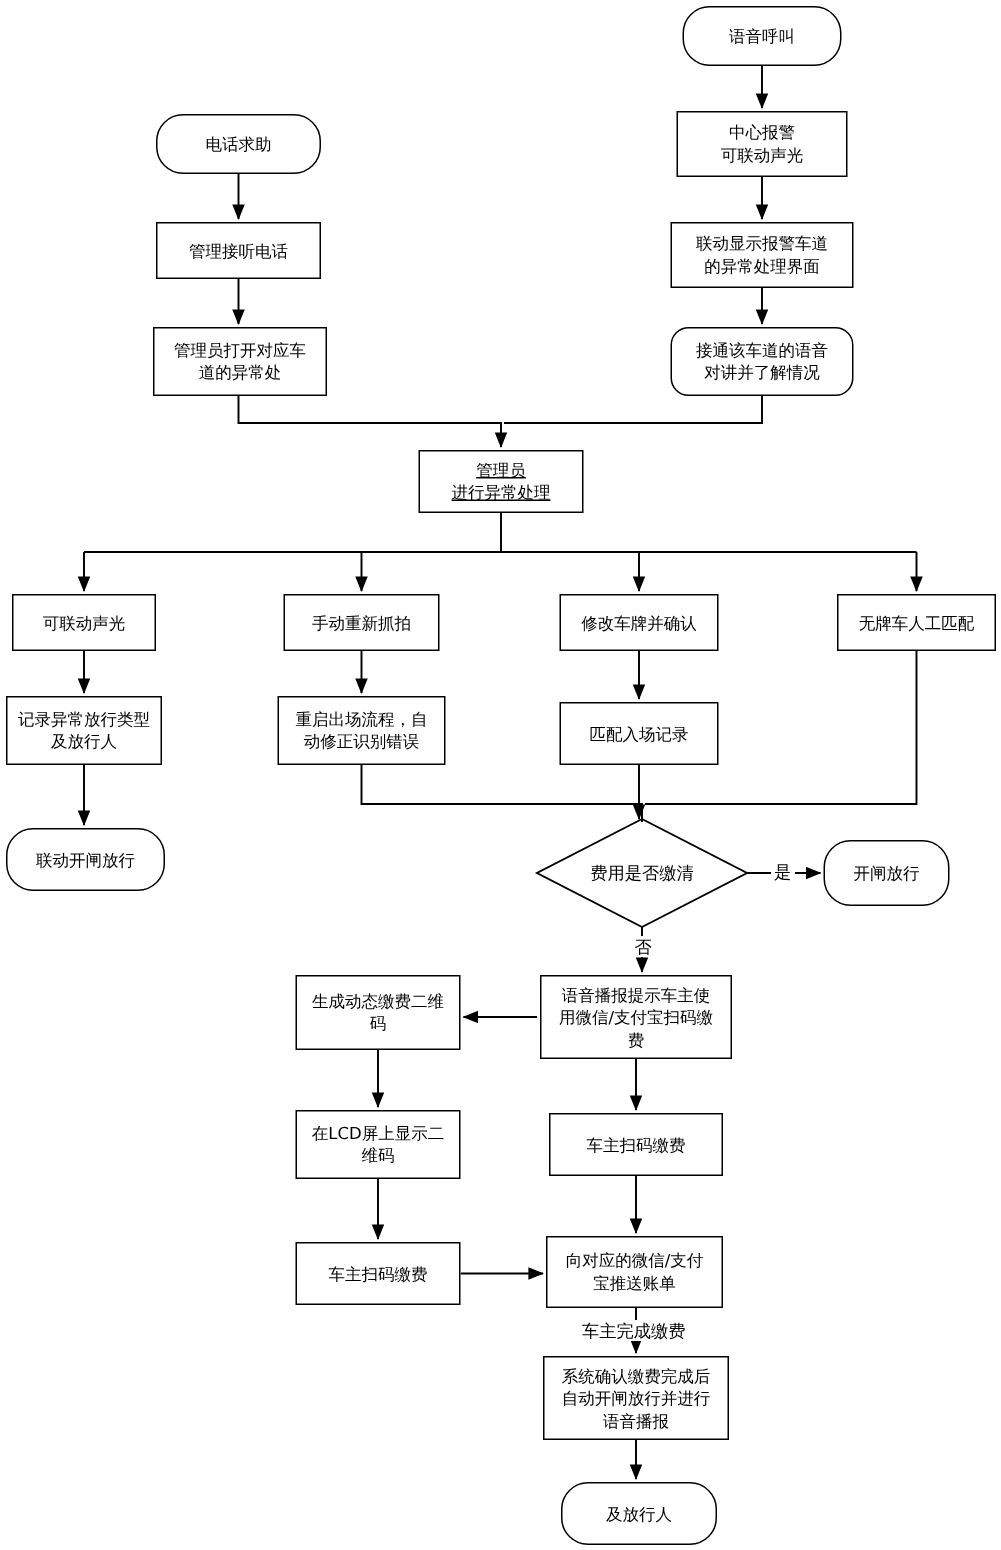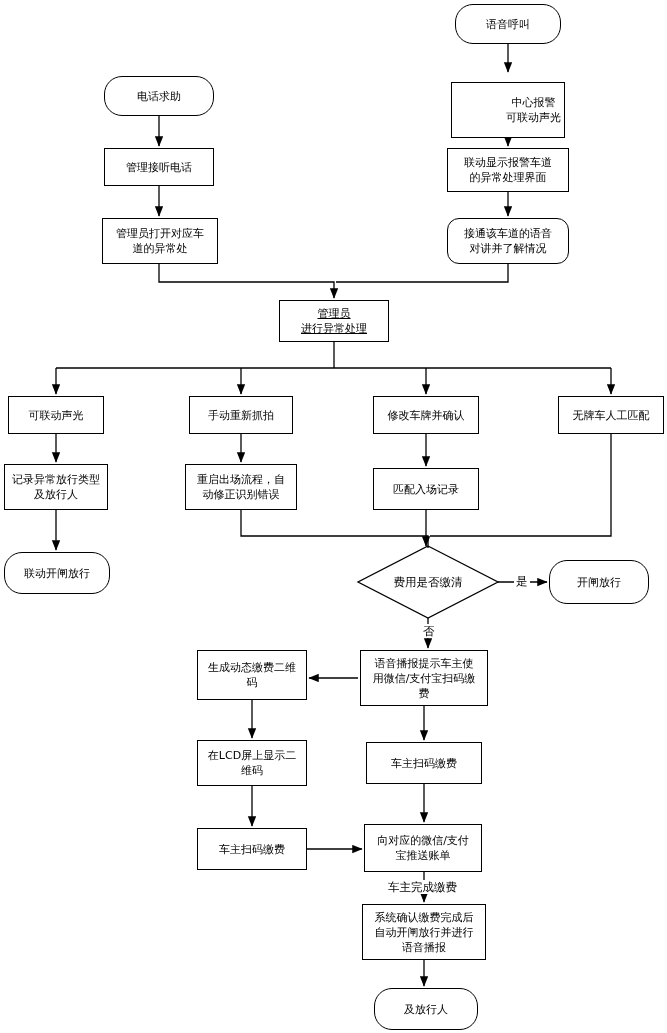--- a/index.html
+++ b/index.html
@@ -92,21 +92,21 @@
       <path d="M428,546 L498,582 L428,618 L358,582 Z"></path>
     </g>
   </svg>
 
   <div class="node round" style="left:455px;top:4px;width:106px;height:40px;">
     <span>语音呼叫</span>
   </div>
   <div class="node round" style="left:104px;top:76px;width:110px;height:40px;">
     <span>电话求助</span>
   </div>
-  <div class="node rect" style="left:451px;top:82px;width:114px;height:56px;justify-content:flex-end;">
+  <div class="node rect" style="left:451px;top:74px;width:114px;height:44px;">
     <span>中心报警<br>可联动声光</span>
   </div>
   <div class="node rect" style="left:104px;top:148px;width:110px;height:38px;">
     <span>管理接听电话</span>
   </div>
   <div class="node rect" style="left:447px;top:148px;width:122px;height:44px;">
     <span>联动显示报警车道<br>的异常处理界面</span>
   </div>
   <div class="node rect" style="left:102px;top:218px;width:116px;height:46px;">
     <span>管理员打开对应车<br>道的异常处</span>
@@ -137,21 +137,21 @@
   </div>
   <div class="node rect" style="left:373px;top:468px;width:106px;height:42px;">
     <span>匹配入场记录</span>
   </div>
   <div class="node round" style="left:4px;top:552px;width:106px;height:42px;">
     <span>联动开闸放行</span>
   </div>
   <div class="diamond" style="left:358px;top:546px;width:140px;height:72px;">
     <span>费用是否缴清</span>
   </div>
-  <div class="node round" style="left:549px;top:560px;width:100px;height:44px;">
+  <div class="node round" style="left:549px;top:560px;width:84px;height:44px;">
     <span>开闸放行</span>
   </div>
   <div class="node rect" style="left:197px;top:650px;width:110px;height:50px;">
     <span>生成动态缴费二维<br>码</span>
   </div>
   <div class="node rect" style="left:360px;top:650px;width:128px;height:56px;">
     <span>语音播报提示车主使<br>用微信/支付宝扫码缴<br>费</span>
   </div>
   <div class="node rect" style="left:197px;top:740px;width:110px;height:46px;">
     <span>在LCD屏上显示二<br>维码</span>

